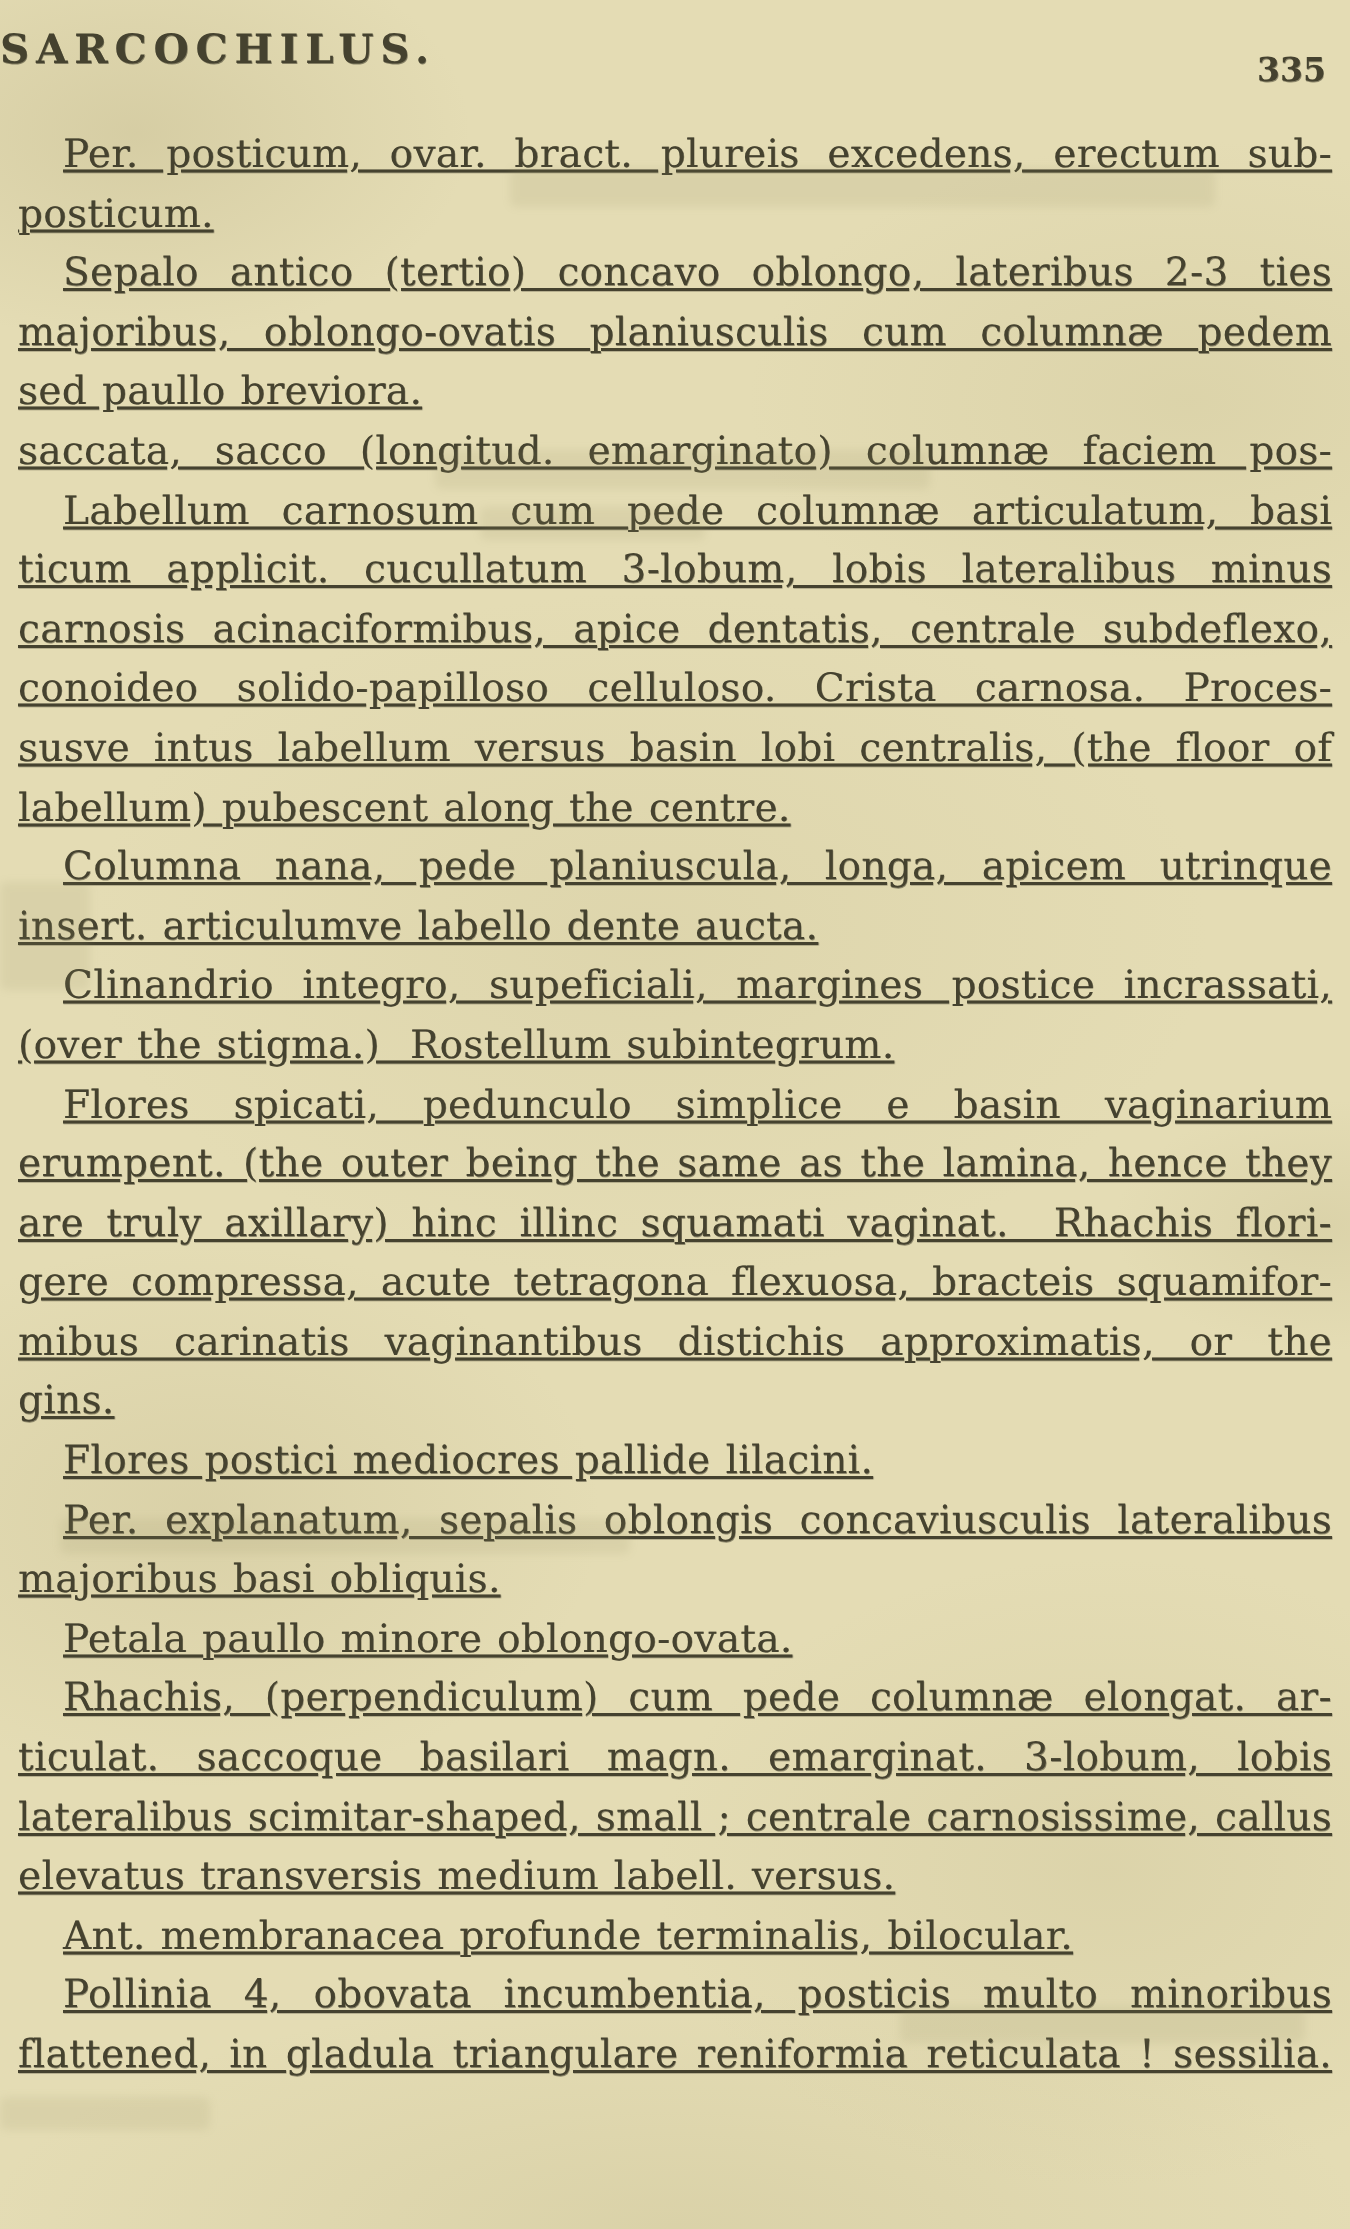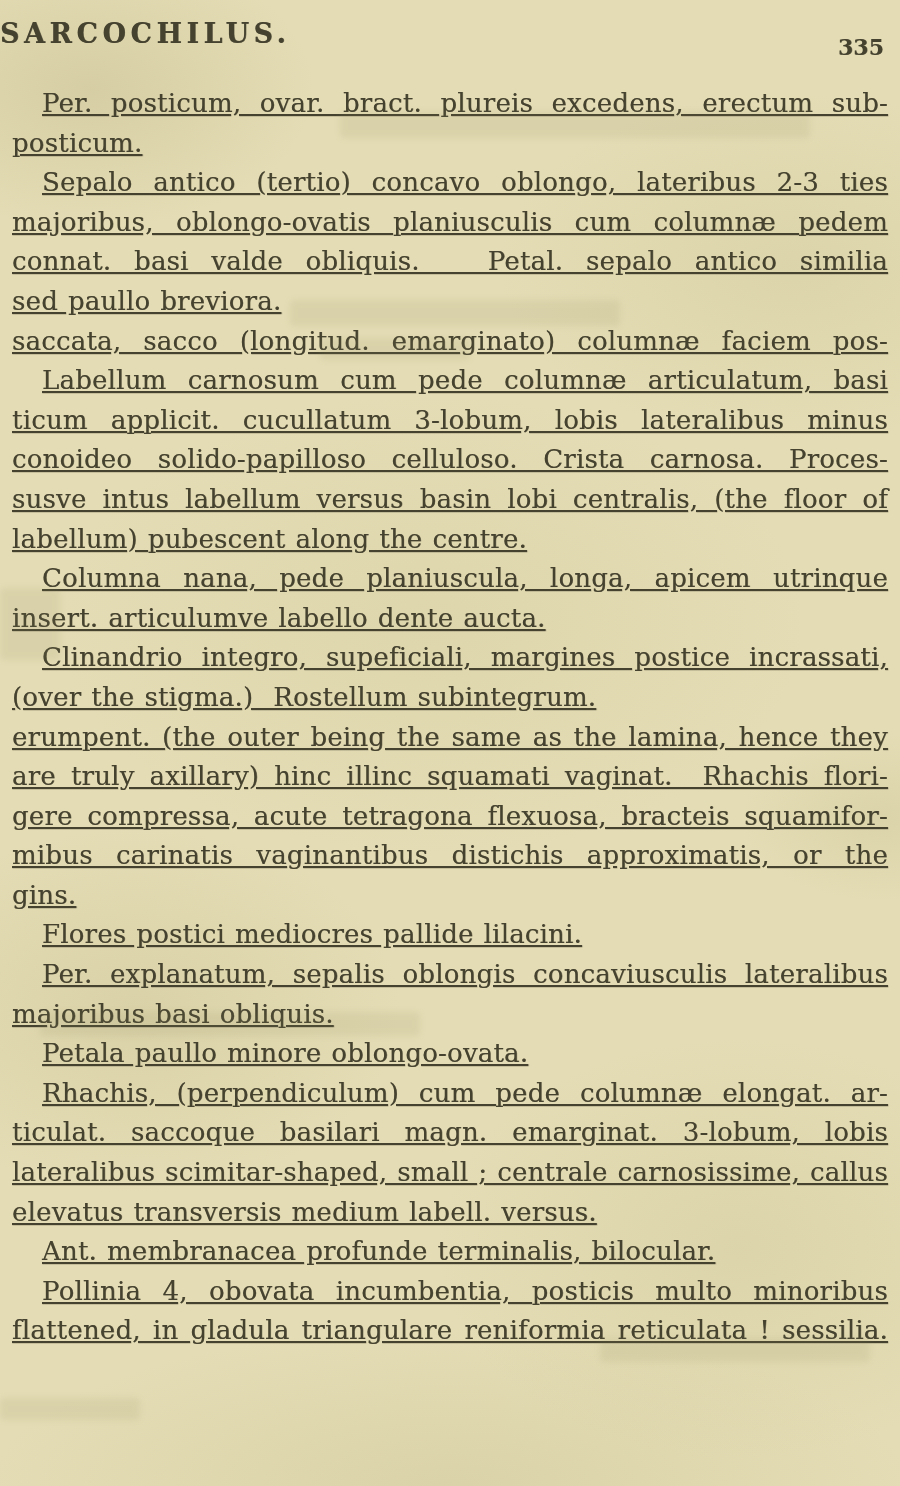--- a/index.html
+++ b/index.html
@@ -60,40 +60,41 @@
   <div class="page-number">335</div>
 
   <div class="text-block">
       <div class="para">
         <div class="line line-first">Per. posticum, ovar. bract. plureis excedens, erectum sub-</div>
         <div class="line line-last">posticum.</div>
       </div>
       <div class="para">
         <div class="line line-first">Sepalo antico (tertio) concavo oblongo, lateribus 2-3 ties</div>
         <div class="line">majoribus, oblongo-ovatis planiusculis cum columnæ pedem</div>
-        <div class="line">connat. basi valde obliquis.&nbsp;&nbsp;&nbsp;Petal. sepalo antico similia</div>
         <div class="line line-last">sed paullo breviora.</div>
       </div>
       <div class="para">
         <div class="line">saccata, sacco (longitud. emarginato) columnæ faciem pos-</div>
         <div class="line line-first">Labellum carnosum cum pede columnæ articulatum, basi</div>
         <div class="line">ticum applicit. cucullatum 3-lobum, lobis lateralibus minus</div>
+        <div class="line">carnosis acinaciformibus, apice dentatis, centrale subdeflexo,</div>
         <div class="line">conoideo solido-papilloso celluloso. Crista carnosa. Proces-</div>
         <div class="line">susve intus labellum versus basin lobi centralis, (the floor of</div>
         <div class="line line-last">labellum) pubescent along the centre.</div>
       </div>
       <div class="para">
         <div class="line line-first">Columna nana, pede planiuscula, longa, apicem utrinque</div>
         <div class="line line-last">insert. articulumve labello dente aucta.</div>
       </div>
       <div class="para">
         <div class="line line-first">Clinandrio integro, supeficiali, margines postice incrassati,</div>
         <div class="line line-last">(over the stigma.)&nbsp;&nbsp;Rostellum subintegrum.</div>
       </div>
       <div class="para">
+        <div class="line line-first">Flores spicati, pedunculo simplice e basin vaginarium</div>
         <div class="line">erumpent. (the outer being the same as the lamina, hence they</div>
         <div class="line">are truly axillary) hinc illinc squamati vaginat.&nbsp;&nbsp;Rhachis flori-</div>
         <div class="line">gere compressa, acute tetragona flexuosa, bracteis squamifor-</div>
         <div class="line">mibus carinatis vaginantibus distichis approximatis, or the</div>
         <div class="line line-last">gins.</div>
       </div>
       <div class="para">
         <div class="line line-first line-last">Flores postici mediocres pallide lilacini.</div>
       </div>
       <div class="para">

